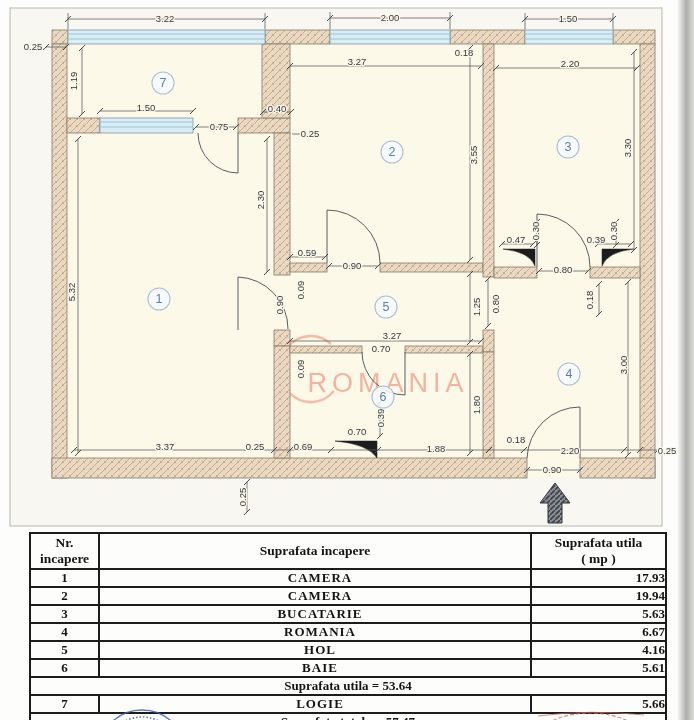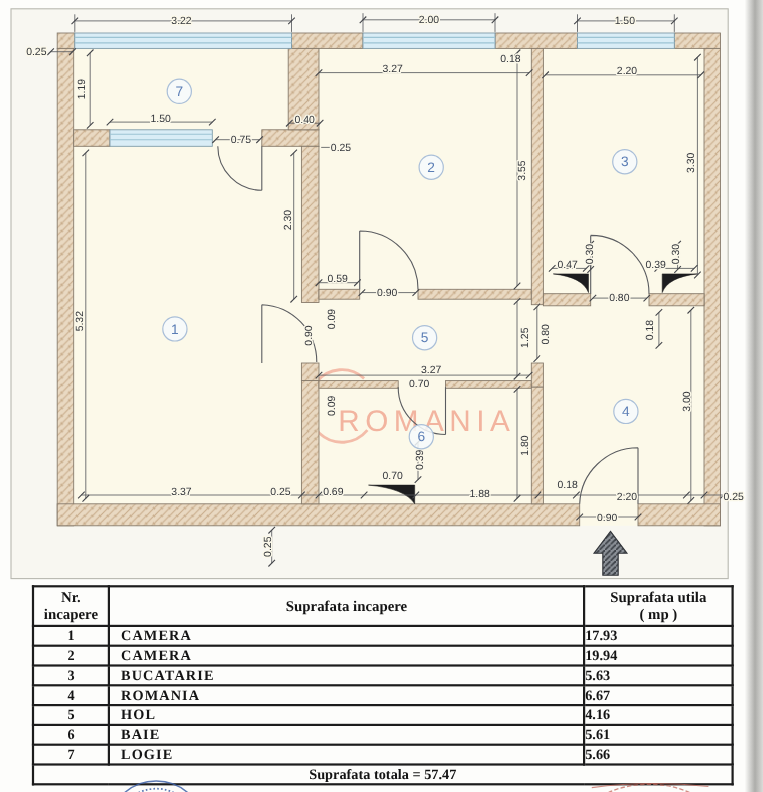--- a/index.html
+++ b/index.html
@@ -23,22 +23,22 @@
   .wmark{font:27px "Liberation Sans",sans-serif;letter-spacing:5px;fill:#f0a38d;opacity:.8;text-anchor:middle;}
   .wmark-swoosh{stroke:#f0a38d;stroke-width:2.6;fill:none;opacity:.7;}
   .arrow{fill:url(#arrowHatch);stroke:#33363b;stroke-width:1;}
   
   #roomtbl{position:absolute;left:29px;top:532px;width:636px;border-collapse:collapse;
            table-layout:fixed;font-family:"Liberation Serif",serif;color:#141414;}
   #roomtbl th,#roomtbl td{border:2px solid #1c1c1c;font-weight:bold;overflow:hidden;}
   #roomtbl th{font-size:13.5px;height:32px;text-align:center;line-height:1.15;padding:1px 0;}
   #roomtbl td{font-size:13px;height:14px;padding:0;}
   .c-nr{text-align:center;}
-  .c-name{text-align:left;padding-left:10px !important;letter-spacing:1px;}
-  .c-area{text-align:left;}
+  .c-name{text-align:center;padding-left:10px !important;letter-spacing:1px;}
+  .c-area{text-align:right;}
   .c-merge{text-align:center;height:12px !important;}
   .scan-edge{position:absolute;top:0;right:0;width:17px;height:720px;
              background:linear-gradient(90deg,rgba(255,255,255,0) 0%,#adadaa 55%,#dededb 100%);}
   .stamp{position:absolute;overflow:hidden;}
   .stamp svg{overflow:visible;}
 </style>
 </head>
 <body>
 
 <div class="page">
@@ -247,20 +247,23 @@
           <td class="c-nr">5</td>
           <td class="c-name">HOL</td>
           <td class="c-area">4.16</td>
         </tr>
         <tr>
           <td class="c-nr">6</td>
           <td class="c-name">BAIE</td>
           <td class="c-area">5.61</td>
         </tr>
         <tr>
+          <td class="c-merge" colspan="3">Suprafata utila = 53.64</td>
+        </tr>
+        <tr>
           <td class="c-nr">7</td>
           <td class="c-name">LOGIE</td>
           <td class="c-area">5.66</td>
         </tr>
         <tr>
           <td class="c-merge" colspan="3">Suprafata totala = 57.47</td>
         </tr>
       </tbody>
   </table>
 

